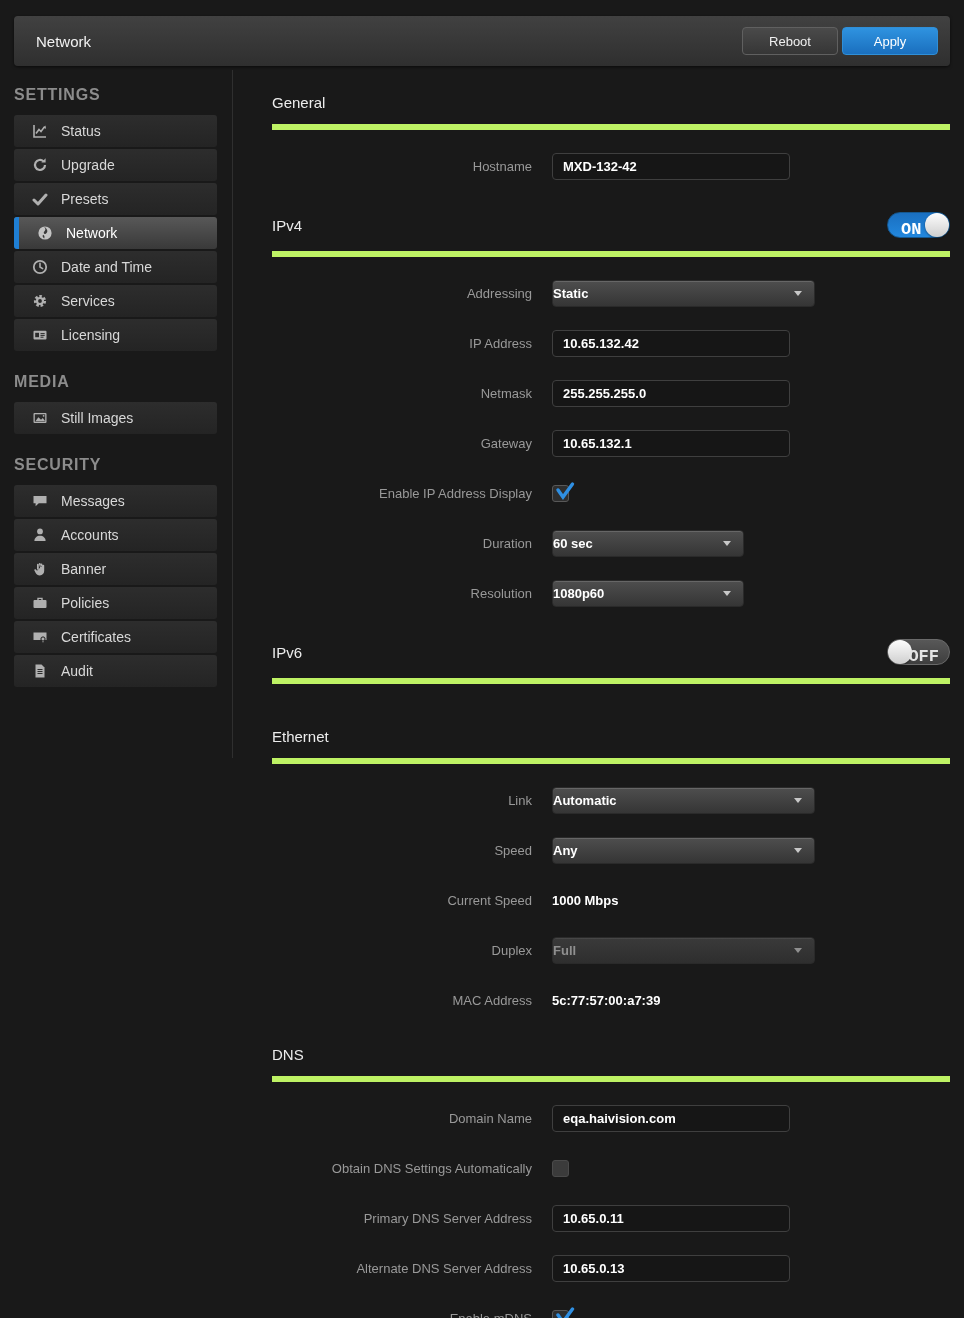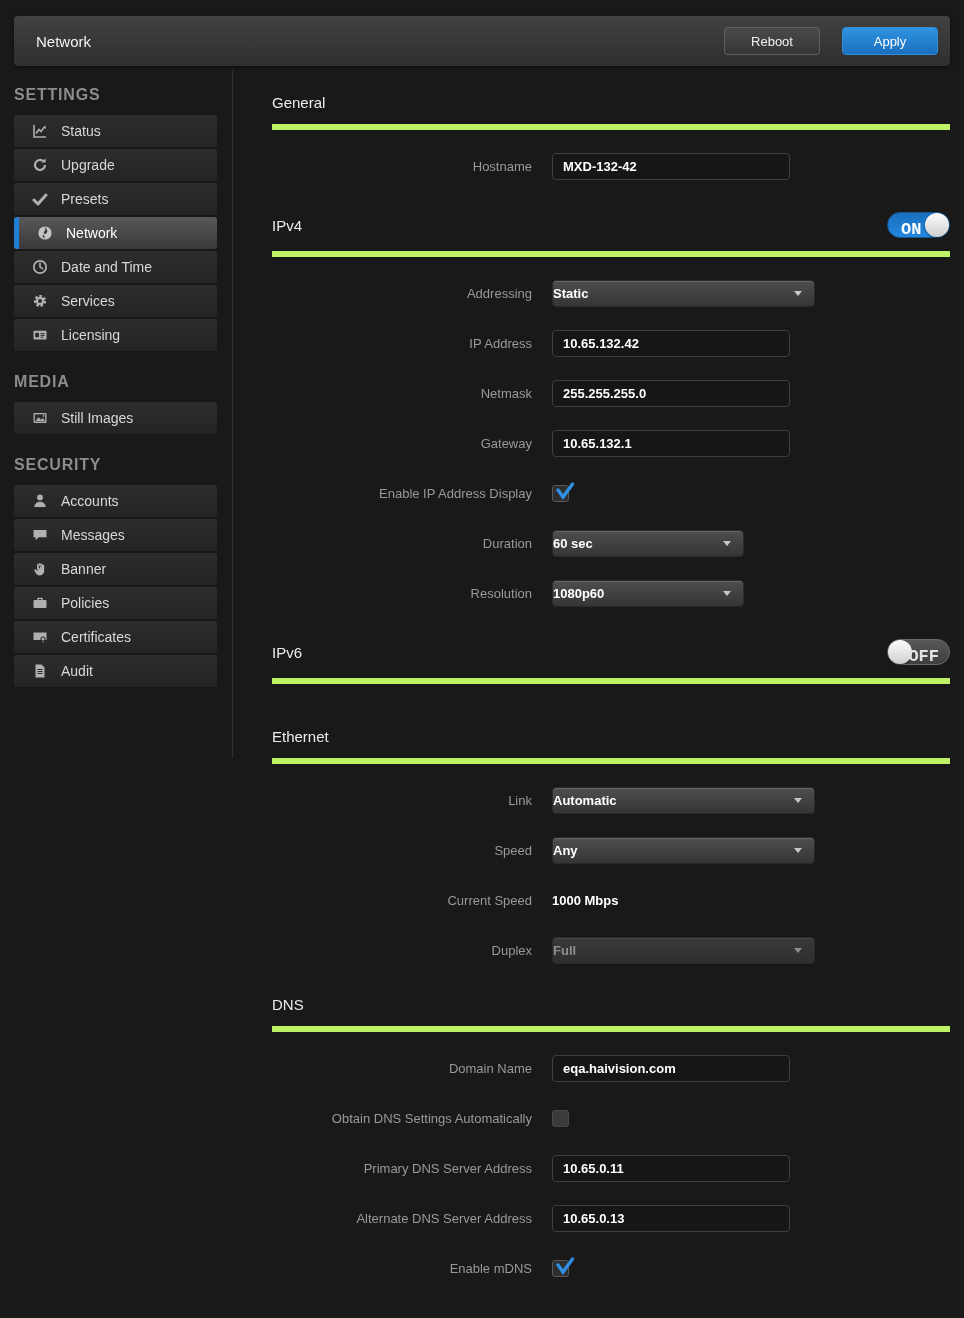--- a/index.html
+++ b/index.html
@@ -18,21 +18,21 @@
     height: 50px;
     border-radius: 4px;
     background: linear-gradient(#414141, #2f2f2f);
     box-shadow: 0 1px 3px rgba(0,0,0,.6);
     display: flex;
     align-items: center;
     justify-content: space-between;
     padding: 0 12px 0 22px;
   }
   .topbar-title { font-size: 15px; color: #f2f2f2; }
-  .topbar-buttons { display: flex; gap: 22px; }
+  .topbar-buttons { display: flex; gap: 4px; }
   .btn {
     height: 28px;
     min-width: 96px;
     padding: 0 18px;
     border-radius: 4px;
     font-size: 13px;
     font-family: "Liberation Sans", sans-serif;
     cursor: pointer;
   }
   .btn-reboot {
@@ -353,34 +353,34 @@
       <span class="side-label">Still Images</span>
     </div>
   </div>
 
   <div class="group">
     <div class="group-label">SECURITY</div>
 
     <div class="side-item">
       <span class="side-icon">
         <svg viewBox="0 0 16 16">
+            <path d="M1.5 3h13v7.2H6.8l-3.2 3v-3H1.5z" fill="#b0b0b0"></path>
+          </svg>
+      </span>
+      <span class="side-label">Messages</span>
+    </div>
+
+    <div class="side-item">
+      <span class="side-icon">
+        <svg viewBox="0 0 16 16">
             <circle cx="8" cy="4.4" r="2.9" fill="#b0b0b0"></circle>
             <path d="M2.4 14c0-3.2 2.5-5.2 5.6-5.2s5.6 2 5.6 5.2z" fill="#b0b0b0"></path>
           </svg>
       </span>
       <span class="side-label">Accounts</span>
-    </div>
-
-    <div class="side-item">
-      <span class="side-icon">
-        <svg viewBox="0 0 16 16">
-            <path d="M1.5 3h13v7.2H6.8l-3.2 3v-3H1.5z" fill="#b0b0b0"></path>
-          </svg>
-      </span>
-      <span class="side-label">Messages</span>
     </div>
 
     <div class="side-item">
       <span class="side-icon">
         <svg viewBox="0 0 16 16">
             <path d="M5 8.8V3.6a.9.9 0 0 1 1.8 0V8m0-5.2a.9.9 0 0 1 1.8 0V8m0-4.6a.9.9 0 0 1 1.8 0V8m0-3.4a.9.9 0 0 1 1.8 0v5.2c0 2.8-1.8 4.6-4.4 4.6-2 0-3.2-.9-4.1-2.5L2.4 9.6c-.5-.9.7-1.8 1.5-1l1.1 1.2z" fill="#b0b0b0"></path>
           </svg>
       </span>
       <span class="side-label">Banner</span>
     </div>
@@ -525,20 +525,24 @@
     </div>
 
     <div class="form-row">
       <div class="field-label">Duplex</div>
       <div class="select disabled">
         <span class="select-text">Full</span>
         <span class="caret"></span>
       </div>
     </div>
 
+    <div class="form-row">
+      <div class="field-label">MAC Address</div>
+      <div class="static-value">5c:77:57:00:a7:39</div>
+    </div>
   </div>
 
   <div class="section">
     <div class="section-header">
       <div class="section-title">DNS</div>
     </div>
 
     <div class="form-row">
       <div class="field-label">Domain Name</div>
       <input class="text-input" value="eqa.haivision.com" style="">

